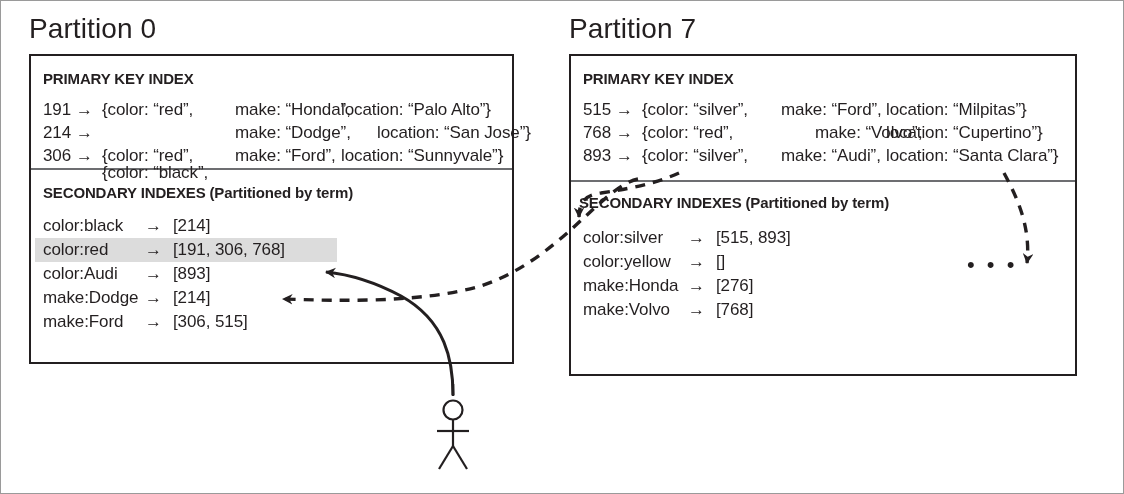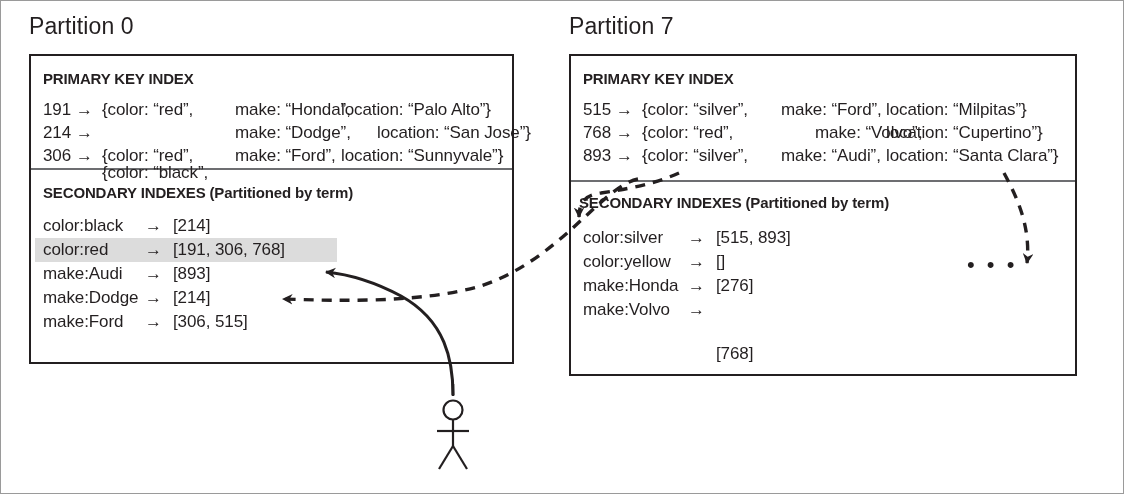--- a/index.html
+++ b/index.html
@@ -15,21 +15,21 @@
     border: 1px solid #9a9a9a;
     box-sizing: border-box;
     font-family: "Liberation Sans", sans-serif;
     color: #231f20;
     overflow: hidden;
   }
 
   
   .partition-title {
     position: absolute;
-    font-size: 23px;
+    font-size: 28px;
     font-weight: 400;
     letter-spacing: 0.1px;
     color: #231f20;
     white-space: nowrap;
   }
   #p0-title { left: 28px; top: 12px; }
   #p1-title { left: 568px; top: 12px; }
 
   
   .partition-box {
@@ -164,21 +164,21 @@
         <span class="vals" style="left:138px;">[214]</span>
       </div>
 
       <div class="sec-row highlight" style="left:4px; right:175px; top:182px;">
         <span class="term">color:red</span>
         <span class="arr" style="left:110px;">→</span>
         <span class="vals" style="left:138px;">[191, 306, 768]</span>
       </div>
 
       <div class="sec-row" style="left:4px; right:175px; top:206px;">
-        <span class="term">make:Audi</span>
+        <span class="term">color:Audi</span>
         <span class="arr" style="left:110px;">→</span>
         <span class="vals" style="left:138px;">[893]</span>
       </div>
 
       <div class="sec-row" style="left:4px; right:175px; top:230px;">
         <span class="term">make:Dodge</span>
         <span class="arr" style="left:110px;">→</span>
         <span class="vals" style="left:138px;">[214]</span>
       </div>
 
@@ -241,21 +241,21 @@
 
       <div class="sec-row" style="left:4px; right:175px; top:218px;">
         <span class="term">make:Honda</span>
         <span class="arr" style="left:113px;">→</span>
         <span class="vals" style="left:141px;">[276]</span>
       </div>
 
       <div class="sec-row" style="left:4px; right:175px; top:242px;">
         <span class="term">make:Volvo</span>
         <span class="arr" style="left:113px;">→</span>
-        <span class="vals" style="left:141px;margin-top:44px;">[768]</span>
+        <span class="vals" style="left:141px;">[768]</span>
       </div>
 
       <div class="ellipsis" style="left:396px; top:196px;">• • •</div>
     </div>
   </div>
 
   <svg id="person-svg" width="56" height="90" viewBox="0 0 56 90">
     <line x1="28" y1="0" x2="28" y2="12" stroke="#231f20" stroke-width="2.6"></line>
     <circle cx="28" cy="26" r="9.5" fill="none" stroke="#231f20" stroke-width="2.2"></circle>
     <line x1="28" y1="35" x2="28" y2="62" stroke="#231f20" stroke-width="2.2"></line>

